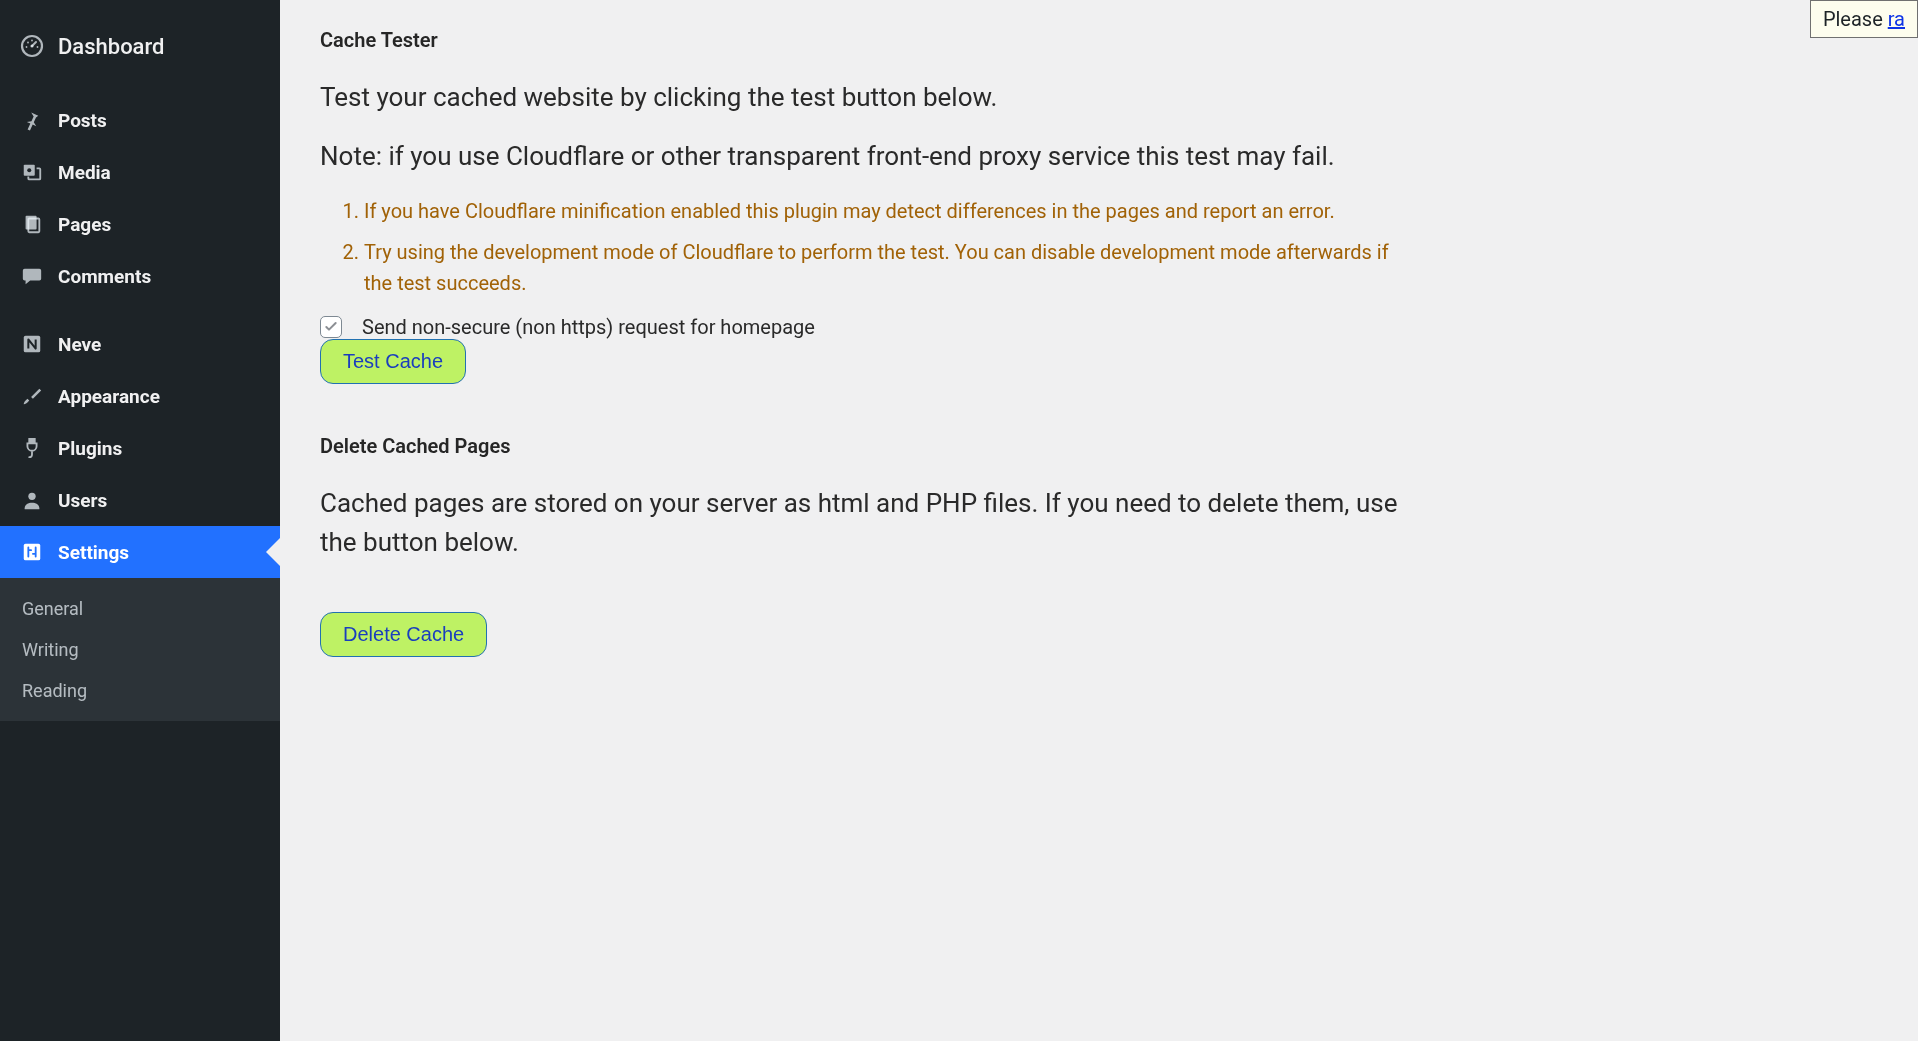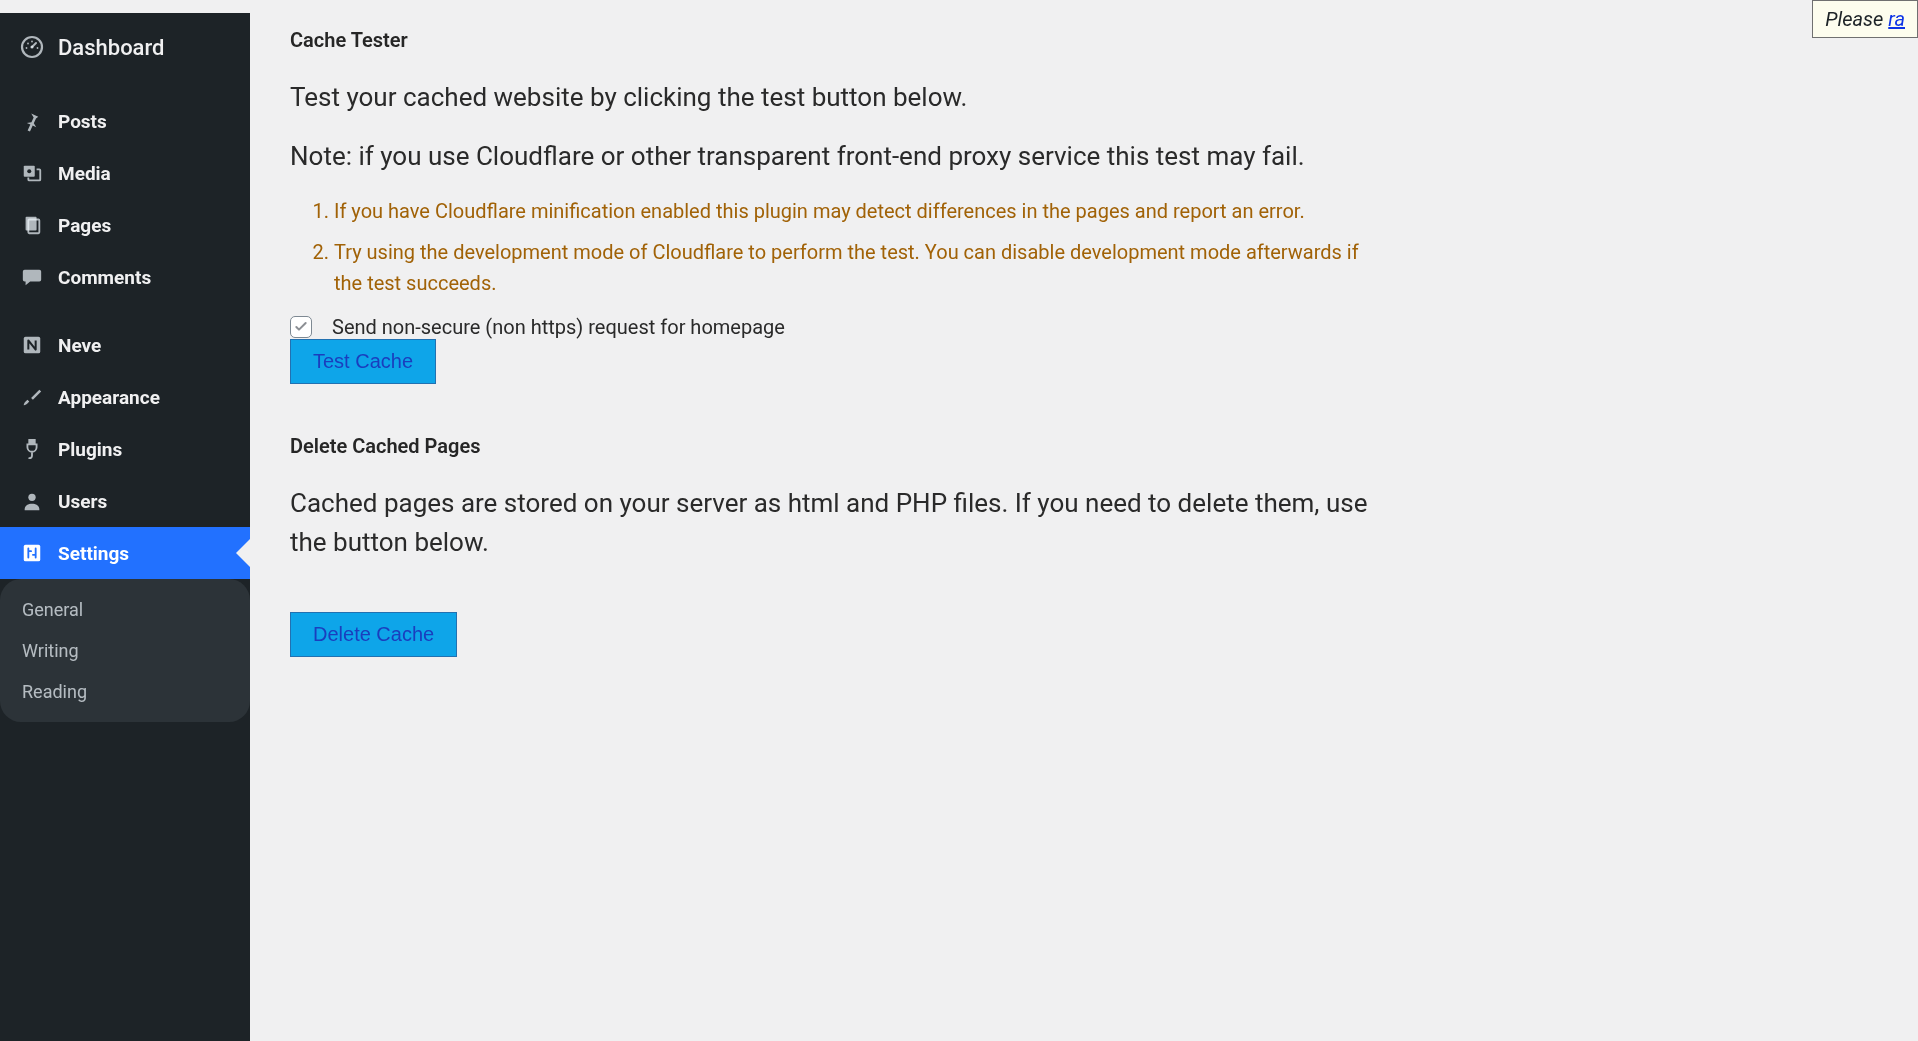--- a/index.html
+++ b/index.html
@@ -5,26 +5,25 @@
 * { margin: 0; padding: 0; box-sizing: border-box; }
 body {
   font-family: -apple-system, BlinkMacSystemFont, "Segoe UI", Roboto, sans-serif;
   background: #f0f0f1;
   display: flex;
   min-height: 100vh;
   font-size: 16px;
   color: #1d2327;
 }
 .sidebar {
-  width: 250px;
+  width: 280px;
   background: #1d2327;
   color: #fff;
   flex-shrink: 0;
-  padding-top: 8px;
-  margin-top: 13px;
+  padding-top: 20px;
 }
 .sidebar-item {
   display: flex;
   align-items: center;
   padding: 12px 18px;
   cursor: pointer;
   position: relative;
 }
 .sidebar-item.top {
   margin-bottom: 6px;
@@ -55,21 +54,20 @@
   right: 0;
   top: 50%;
   transform: translateY(-50%);
   border: 14px solid transparent;
   border-right-color: #f0f0f1;
 }
 .sidebar-spacer { height: 16px; }
 .submenu {
   background: #2c3338;
   padding: 10px 0;
-  border-radius: 21px;
 }
 .submenu .sub-item {
   padding: 10px 18px 10px 22px;
   font-size: 18px;
   color: rgba(240,246,252,0.7);
   cursor: pointer;
 }
 .dashboard-item .label { font-size: 22px; font-weight: 500; }
 .main {
   flex: 1;
@@ -79,21 +77,20 @@
 }
 .notice-box {
   position: absolute;
   top: 0;
   right: 0;
   background: #fdfdee;
   border: 1px solid #707070;
   padding: 6px 12px;
   font-size: 20px;
   color: #1d2327;
-  font-style: italic;
 }
 .notice-box a { color: #0e34e6; text-decoration: underline; }
 .section-heading {
   font-size: 20px;
   font-weight: 600;
   color: #262626;
   margin-bottom: 26px;
 }
 .para {
   font-size: 26px;
@@ -124,26 +121,26 @@
   display: inline-flex;
   align-items: center;
   justify-content: center;
   margin-right: 20px;
   cursor: pointer;
 }
 .chk svg { width: 16px; height: 16px; }
 .chk-label { font-size: 20px; color: #2a2a2a; }
 .btn {
   display: inline-block;
-  background: #0ea5e9;
+  background: #bef264;
   border: 1px solid #2271b1;
   color: #1a3ebe;
   font-size: 20px;
   padding: 10px 22px;
-  border-radius: 0;
+  border-radius: 13px;
   cursor: pointer;
   font-weight: 400;
 }
 .section-gap { height: 50px; }
 svg { display: block; }
 </style>
 </head>
 <body>
 
 <nav class="sidebar">

